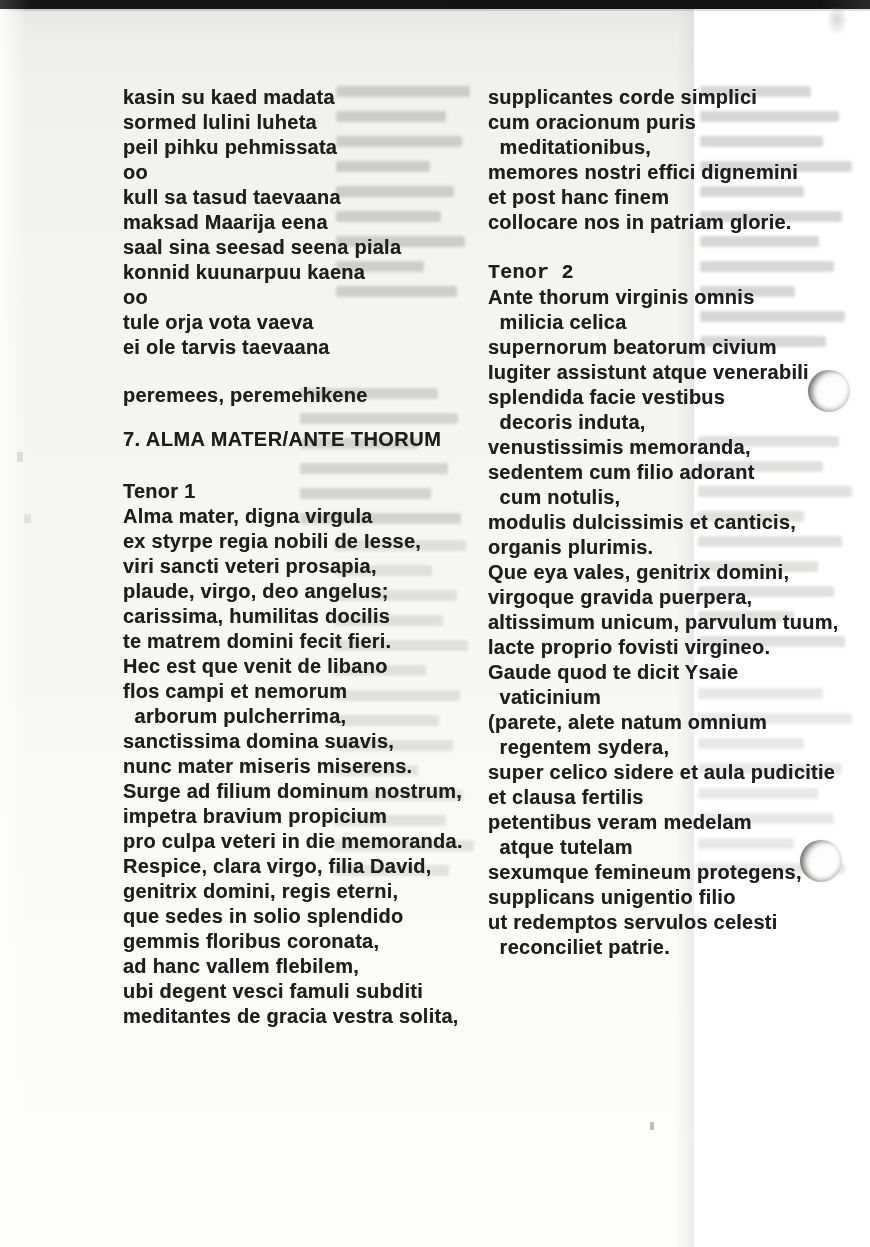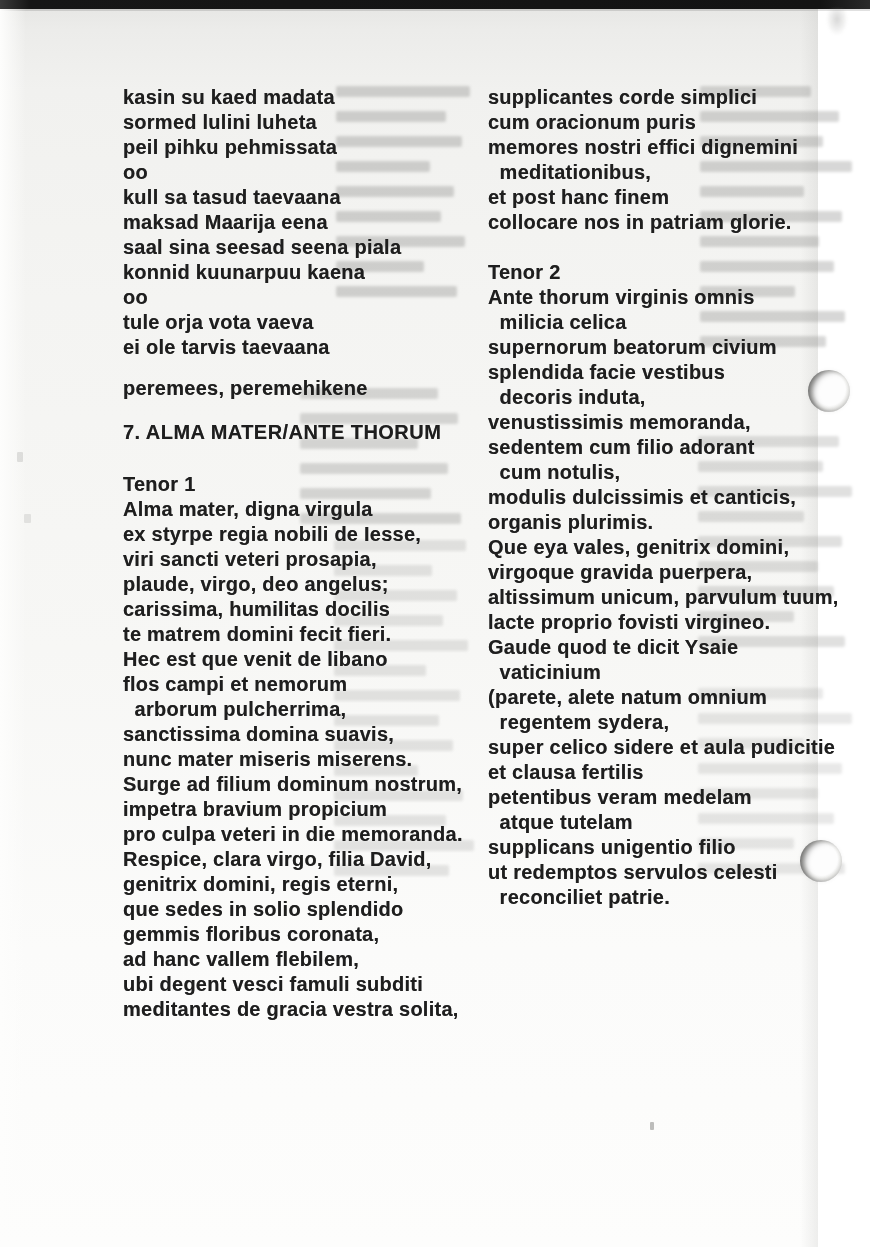--- a/index.html
+++ b/index.html
@@ -4,21 +4,21 @@
 <style>
   html, body { margin: 0; padding: 0; }
   body {
     width: 870px; height: 1247px;
     background: #ffffff;
     font-family: "Liberation Sans", "DejaVu Sans", sans-serif;
     overflow: hidden;
   }
   .page {
     position: relative;
-    width: 818px; height: 1247px;
+    width: 694px; height: 1247px;
     background: linear-gradient(180deg,
       #e7e7e5 9px, #ececea 30px, #f1f1ef 90px,
       #f4f4f2 300px, #f7f7f5 650px, #fbfbfa 950px, #fdfdfc 1247px);
   }
   
   .scan-top-edge {
     position: absolute; left: 0; top: 0; width: 870px; height: 9px;
     background: linear-gradient(90deg, #3a3a3a 0, #161616 30px, #131313 820px, #2a2a2a 870px);
   }
   .scan-top-edge::after {
@@ -38,24 +38,24 @@
   .col { position: absolute; top: 85px; color: #1e1e1e; }
   .col-left  { left: 123px; width: 360px; }
   .col-right { left: 488px; width: 372px; }
   .line {
     height: 25px; line-height: 25px;
     font-size: 20px; font-weight: bold;
     letter-spacing: 0.25px;
     white-space: pre;
     text-shadow: 0 0 0.5px rgba(25,25,25,0.55);
   }
-  .closing-line { margin-top: 16px; }
+  .closing-line { margin-top: 23px; }
   .section-heading { margin-top: 19px; letter-spacing: 0.45px; }
   .tenor-label { margin-top: 27px; }
-  .tenor-label-right { margin-top: 25px; }
+  .tenor-label-right { margin-top: 25px; font-family: Liberation Mono, monospace; }
   
   .hole {
     position: absolute; width: 42px; height: 42px; border-radius: 50%;
     background: radial-gradient(circle at 52% 47%,
       #fdfdfd 0 50%, #f0f0ee 60%, #e0e0de 68%, rgba(228,228,226,0) 78%);
     box-shadow:
       inset 6px 2px 6px -2px rgba(0,0,0,0.50),
       inset -2px -3px 5px -2px rgba(0,0,0,0.14),
       0 0 4px rgba(0,0,0,0.05);
   }
@@ -202,50 +202,52 @@
         <div class="line">ubi degent vesci famuli subditi</div>
         <div class="line">meditantes de gracia vestra solita,</div>
       </div>
   </div>
 
   <div class="col col-right">
     <div class="block">
 
     <div class="line">supplicantes corde simplici</div>
         <div class="line">cum oracionum puris</div>
+        <div class="line">  meditationibus,</div>
         <div class="line">memores nostri effici dignemini</div>
-        <div class="line">  meditationibus,</div>
         <div class="line">et post hanc finem</div>
         <div class="line">collocare nos in patriam glorie.</div>
       </div>
     <div class="line tenor-label-right">Tenor 2</div>
     <div class="block">
 
     <div class="line">Ante thorum virginis omnis</div>
         <div class="line">  milicia celica</div>
         <div class="line">supernorum beatorum civium</div>
+        <div class="line">Iugiter assistunt atque venerabili</div>
         <div class="line">splendida facie vestibus</div>
         <div class="line">  decoris induta,</div>
         <div class="line">venustissimis memoranda,</div>
         <div class="line">sedentem cum filio adorant</div>
         <div class="line">  cum notulis,</div>
         <div class="line">modulis dulcissimis et canticis,</div>
         <div class="line">organis plurimis.</div>
         <div class="line">Que eya vales, genitrix domini,</div>
         <div class="line">virgoque gravida puerpera,</div>
         <div class="line">altissimum unicum, parvulum tuum,</div>
         <div class="line">lacte proprio fovisti virgineo.</div>
         <div class="line">Gaude quod te dicit Ysaie</div>
         <div class="line">  vaticinium</div>
         <div class="line">(parete, alete natum omnium</div>
         <div class="line">  regentem sydera,</div>
         <div class="line">super celico sidere et aula pudicitie</div>
         <div class="line">et clausa fertilis</div>
         <div class="line">petentibus veram medelam</div>
         <div class="line">  atque tutelam</div>
+        <div class="line">sexumque femineum protegens,</div>
         <div class="line">supplicans unigentio filio</div>
         <div class="line">ut redemptos servulos celesti</div>
         <div class="line">  reconciliet patrie.</div>
       </div>
   </div>
 
   <div class="hole hole-1"></div>
   <div class="hole hole-2"></div>
   <div class="corner-smudge"></div>
   <div class="speck speck-bottom"></div>

